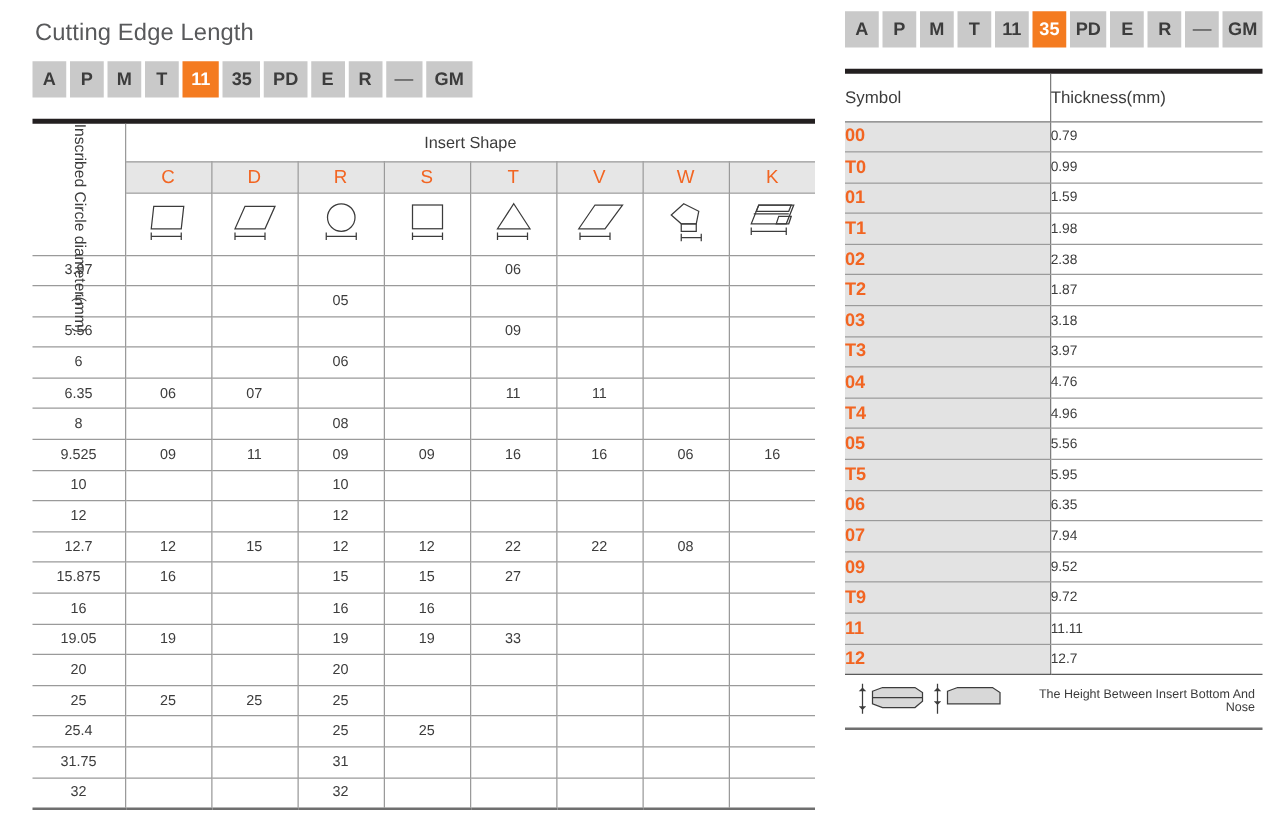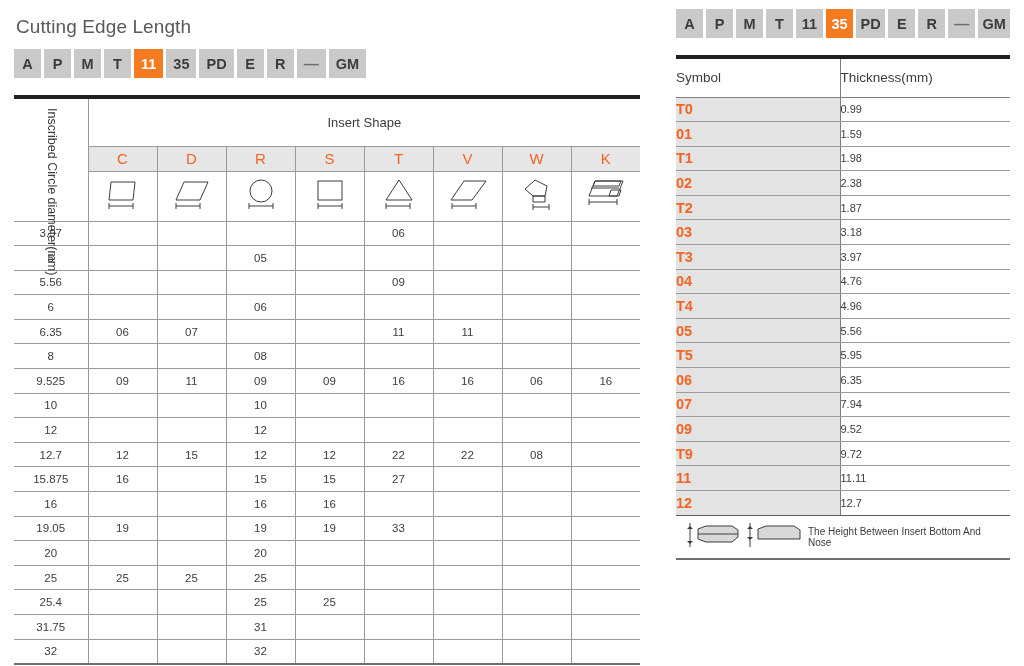--- a/index.html
+++ b/index.html
@@ -6,21 +6,21 @@
   html, body {
     margin: 0; padding: 0;
     width: 1024px; height: 666px;
     background: #ffffff;
     font-family: "Liberation Sans", sans-serif;
     overflow: hidden;
   }
   .page { position: relative; width: 1024px; height: 666px; }
 
   
-  .panel-left  { position: absolute; left: 14px;  top: 0; width: 626px; }
+  .panel-left  { position: absolute; left: 26px;  top: 0; width: 626px; }
   .panel-right { position: absolute; left: 676px; top: 0; width: 334px; }
 
   
   .panel-title {
     font-size: 19px;
     color: #58595b;
     font-weight: 400;
     letter-spacing: .1px;
     margin: 14px 0 0 2px;
     height: 26px;
@@ -70,21 +70,21 @@
     left: 50%; top: 50%;
     transform: translate(-50%, -50%) rotate(90deg);
     white-space: nowrap;
     font-size: 12.5px;
     color: #3c3c3c;
     line-height: 13.5px;
     text-align: center;
     width: 104px;
   }
   .cell-insert-shape {
-    height: 47px;
+    height: 30px;
     border-top: none !important;
     border-right: none !important;
     text-align: center;
     font-size: 13px;
     color: #3c3c3c;
   }
   .shape-letter {
     background: #e6e6e6;
     height: 25px;
     text-align: center;
@@ -132,21 +132,21 @@
   
   .note-row {
     display: flex;
     align-items: center;
     height: 44px;
     border-bottom: 2px solid #6f6f6f;
   }
   .note-figs { width: 132px; flex: 0 0 132px; padding-left: 4px; }
   .note-text {
     flex: 1;
-    text-align: left;
+    text-align: right;
     font-size: 10px;
     color: #3c3c3c;
     padding-right: 6px;
   }
 </style>
 </head>
 <body>
 
 <div class="page">
 
@@ -506,20 +506,24 @@
           <col style="width:170px">
         </colgroup>
         <thead>
           <tr>
             <td class="th-sym">Symbol</td>
             <td class="th-thk">Thickness(mm)</td>
           </tr>
         </thead>
         <tbody id="right-body">
             <tr>
+              <td class="r-sym">00</td>
+              <td class="r-thk">0.79</td>
+            </tr>
+            <tr>
               <td class="r-sym">T0</td>
               <td class="r-thk">0.99</td>
             </tr>
             <tr>
               <td class="r-sym">01</td>
               <td class="r-thk">1.59</td>
             </tr>
             <tr>
               <td class="r-sym">T1</td>
               <td class="r-thk">1.98</td>

